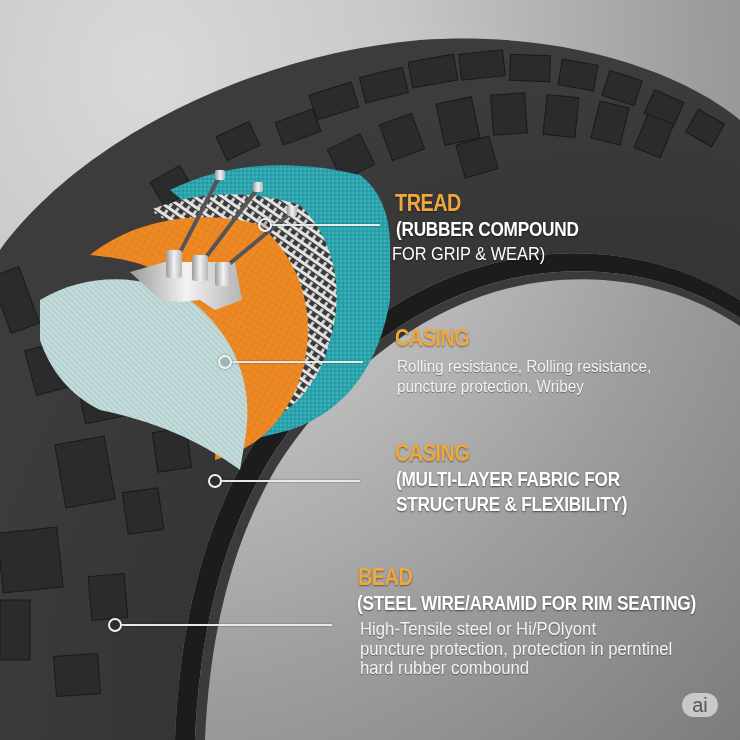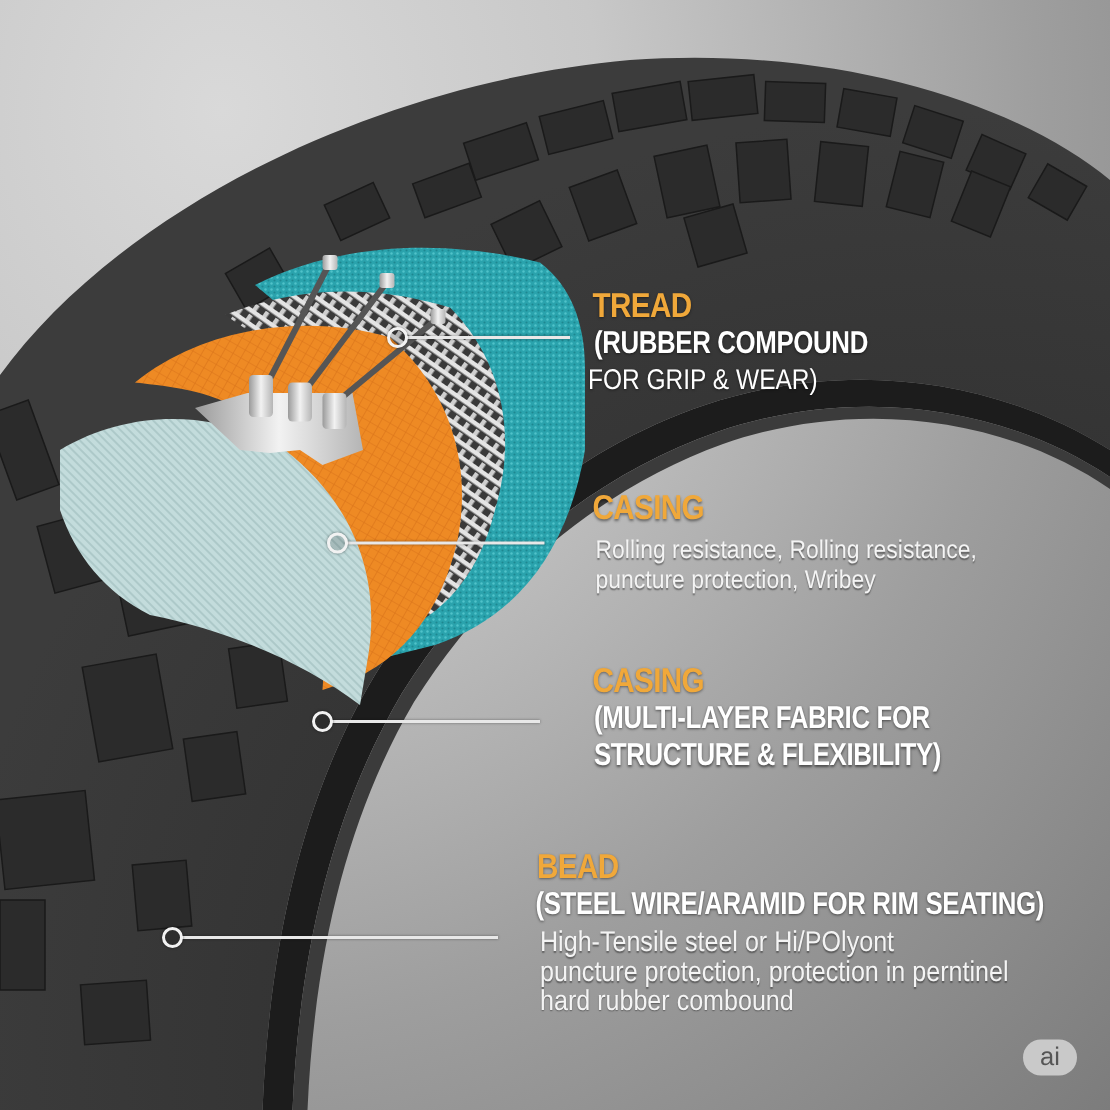--- a/index.html
+++ b/index.html
@@ -14,21 +14,21 @@
     text-shadow:0 1px 2px rgba(0,0,0,0.55);white-space:nowrap;transform:scaleX(0.82);transform-origin:left top;}
   .subn{position:absolute;color:#ffffff;font-family:"Liberation Sans", sans-serif;font-weight:normal;font-size:19px;
     text-shadow:0 1px 2px rgba(0,0,0,0.45);white-space:nowrap;transform:scaleX(0.86);transform-origin:left top;}
   .body{position:absolute;color:#f4f4f4;font-family:"Liberation Sans", sans-serif;font-weight:normal;font-size:17px;line-height:19px;
     text-shadow:0 1px 1px rgba(0,0,0,0.4);white-space:nowrap;transform:scaleX(0.9);transform-origin:left top;}
   .body2{position:absolute;color:#f4f4f4;font-family:"Liberation Sans", sans-serif;font-size:19px;line-height:21px;
     text-shadow:0 1px 1px rgba(0,0,0,0.4);white-space:nowrap;transform:scaleX(0.88);transform-origin:left top;}
   .leader{position:absolute;height:2px;background:#e8e8e8;box-shadow:0 0 2px rgba(0,0,0,0.4);}
   .dot{position:absolute;width:10px;height:10px;border:2px solid #f2f2f2;border-radius:50%;background:rgba(0,0,0,0.15);box-shadow:0 0 2px rgba(0,0,0,0.5);}
   .badge{position:absolute;left:682px;top:693px;width:36px;height:24px;border-radius:12px;background:#c9c9c9;
-    color:#555;font-family:"Liberation Sans", sans-serif;font-size:17px;text-align:center;line-height:24px;}
+    color:#555;font-family:"Liberation Sans", sans-serif;font-size:20px;text-align:center;line-height:24px;}
 </style>
 </head>
 <body>
 
 <svg id="scene" viewBox="0 0 740 740" xmlns="http://www.w3.org/2000/svg">
   <defs>
     <radialGradient id="rub" cx="0.85" cy="0.95" r="0.9">
       <stop offset="0" stop-color="#1f1f1f"></stop>
       <stop offset="0.6" stop-color="#333"></stop>
       <stop offset="1" stop-color="#3c3c3c"></stop>

